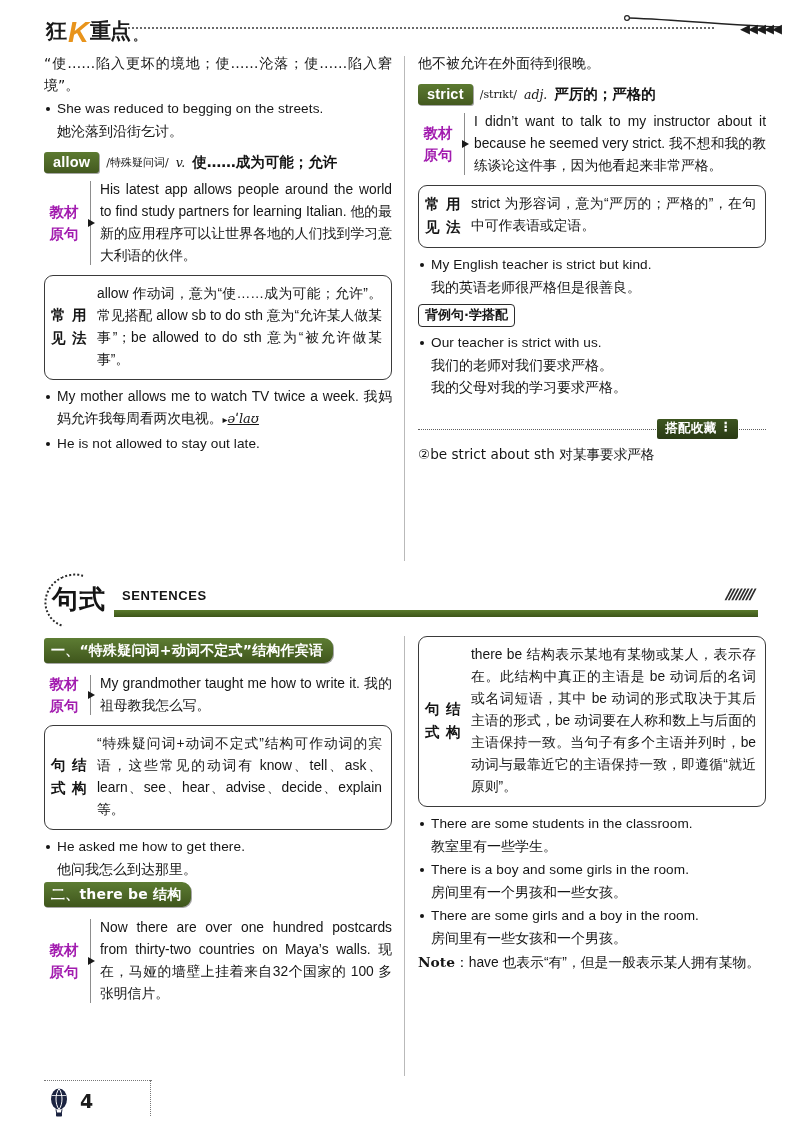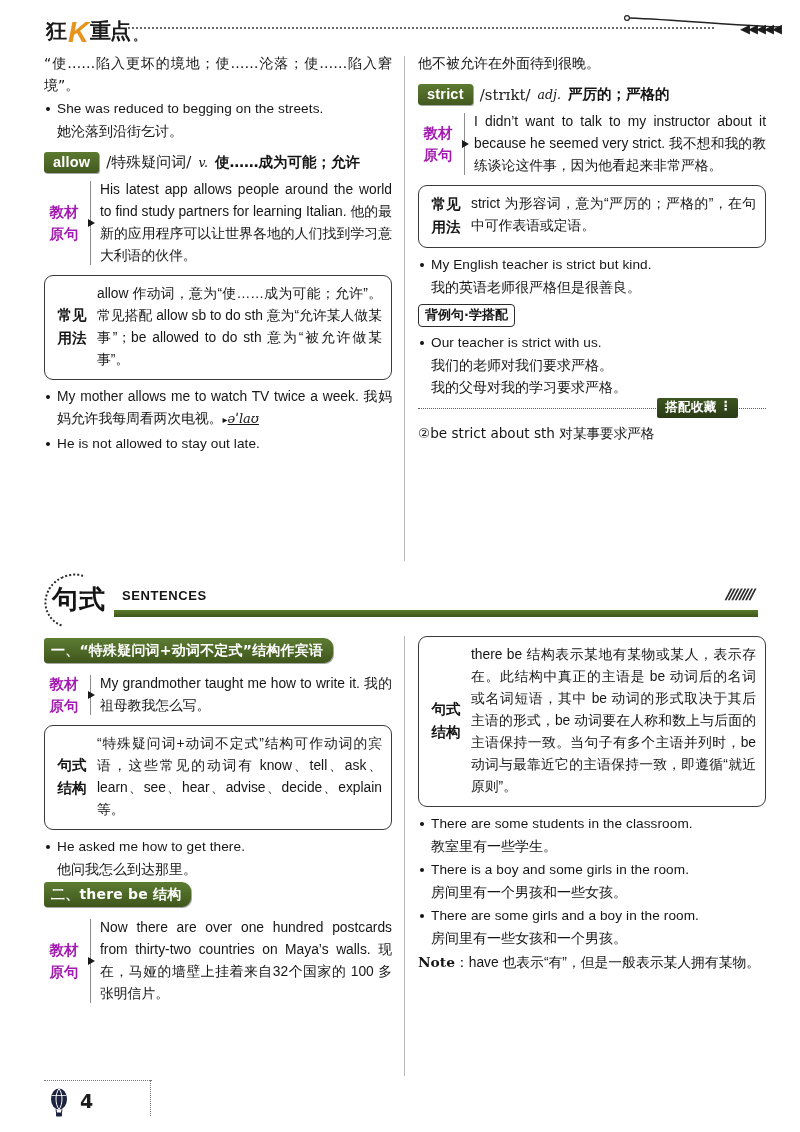--- a/index.html
+++ b/index.html
@@ -91,21 +91,21 @@
     display:inline-block;
     background:#4e6b28;
     background-image:linear-gradient(180deg,#5c7a31 0%,#43591f 100%);
     color:#fff; font-weight:bold; font-size:14.5px;
     padding:2px 9px 3px 9px; border-radius:3px;
     box-shadow:1px 1px 0 rgba(0,0,0,.35);
     letter-spacing:.2px;
   }
   .phon{
     font-family:"DejaVu Serif","Liberation Serif",serif;
-    font-size:15px;
+    font-size:11px;
   }
   .pos{font-style:italic; font-size:12.5px; font-family:"DejaVu Serif",serif;}
   .defn{font-family:"DejaVu Sans",sans-serif; font-size:14.5px; font-weight:bold;}
 
   
   .srcblock{
     display:flex; align-items:stretch; margin:4px 0 8px 0;
   }
   .srclabel{
     flex:0 0 40px;
@@ -133,36 +133,36 @@
   .ubox{
     border:1.5px solid #3a3a3a;
     border-radius:9px;
     display:flex; align-items:stretch;
     padding:7px 9px 8px 6px;
     margin:6px 0 6px 0;
     background:#fff;
   }
   .ubox .ulabel{
     flex:0 0 42px;
-    display:flex; flex-direction:column; justify-content:center; align-items:center;
+    display:flex; flex-direction:row; justify-content:center; align-items:center;
     font-family:"DejaVu Sans",sans-serif; font-weight:bold; font-size:14.5px; line-height:23px;
   }
   .ubox .ubody{flex:1 1 auto; padding-left:4px;}
 
   
   .smallbadge{
     display:inline-block;
     border:1.3px solid #2b2b2b; border-radius:4px;
     padding:1px 6px 2px 6px; margin:6px 0 3px 0;
     font-family:"DejaVu Sans",sans-serif; font-weight:bold; font-size:13px;
   }
 
   
   .collectline{
-    position:relative; height:20px; margin:0 0 4px 0;
+    position:relative; height:20px; margin:21px 0 4px 0;
     display:flex; align-items:flex-end; justify-content:flex-end;
   }
   .collectline:before{
     content:""; position:absolute; left:0; right:0; top:10px;
     border-top:1.6px dotted #5d5d5d;
   }
   .collectbadge{
     position:relative; z-index:2;
     background:#33471a;
     background-image:linear-gradient(180deg,#3d5520 0%,#2a3a14 100%);

